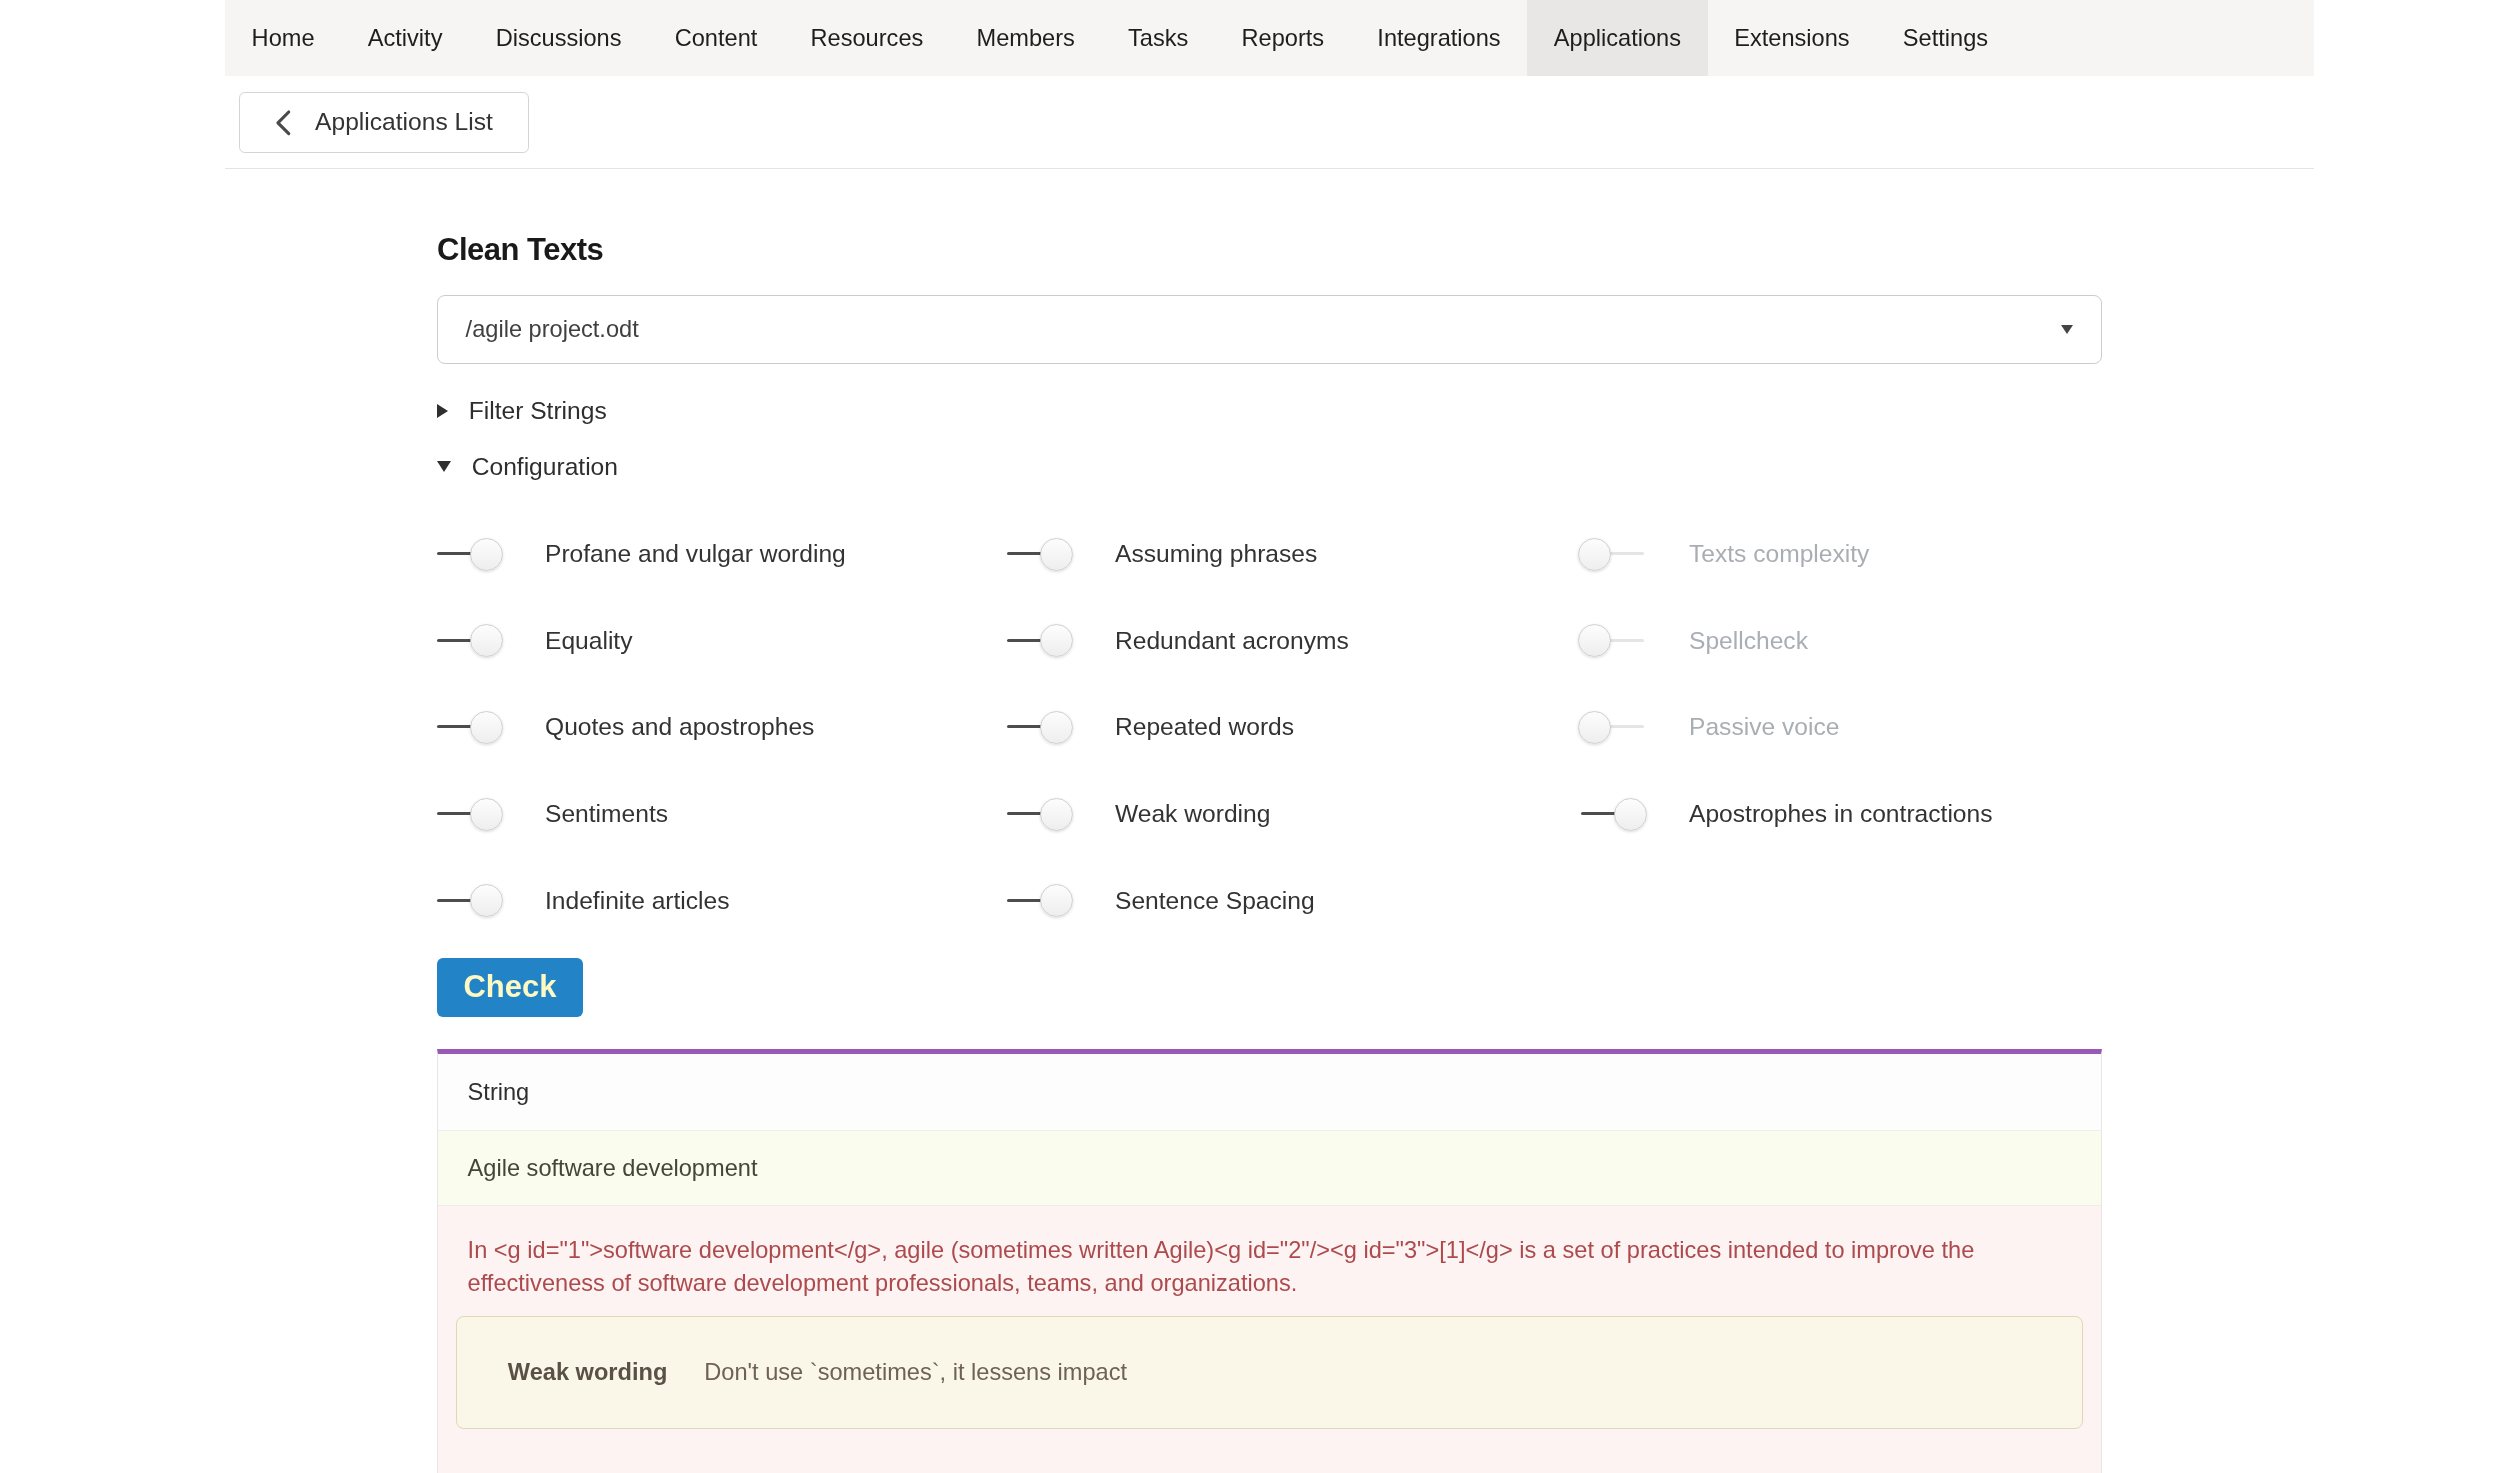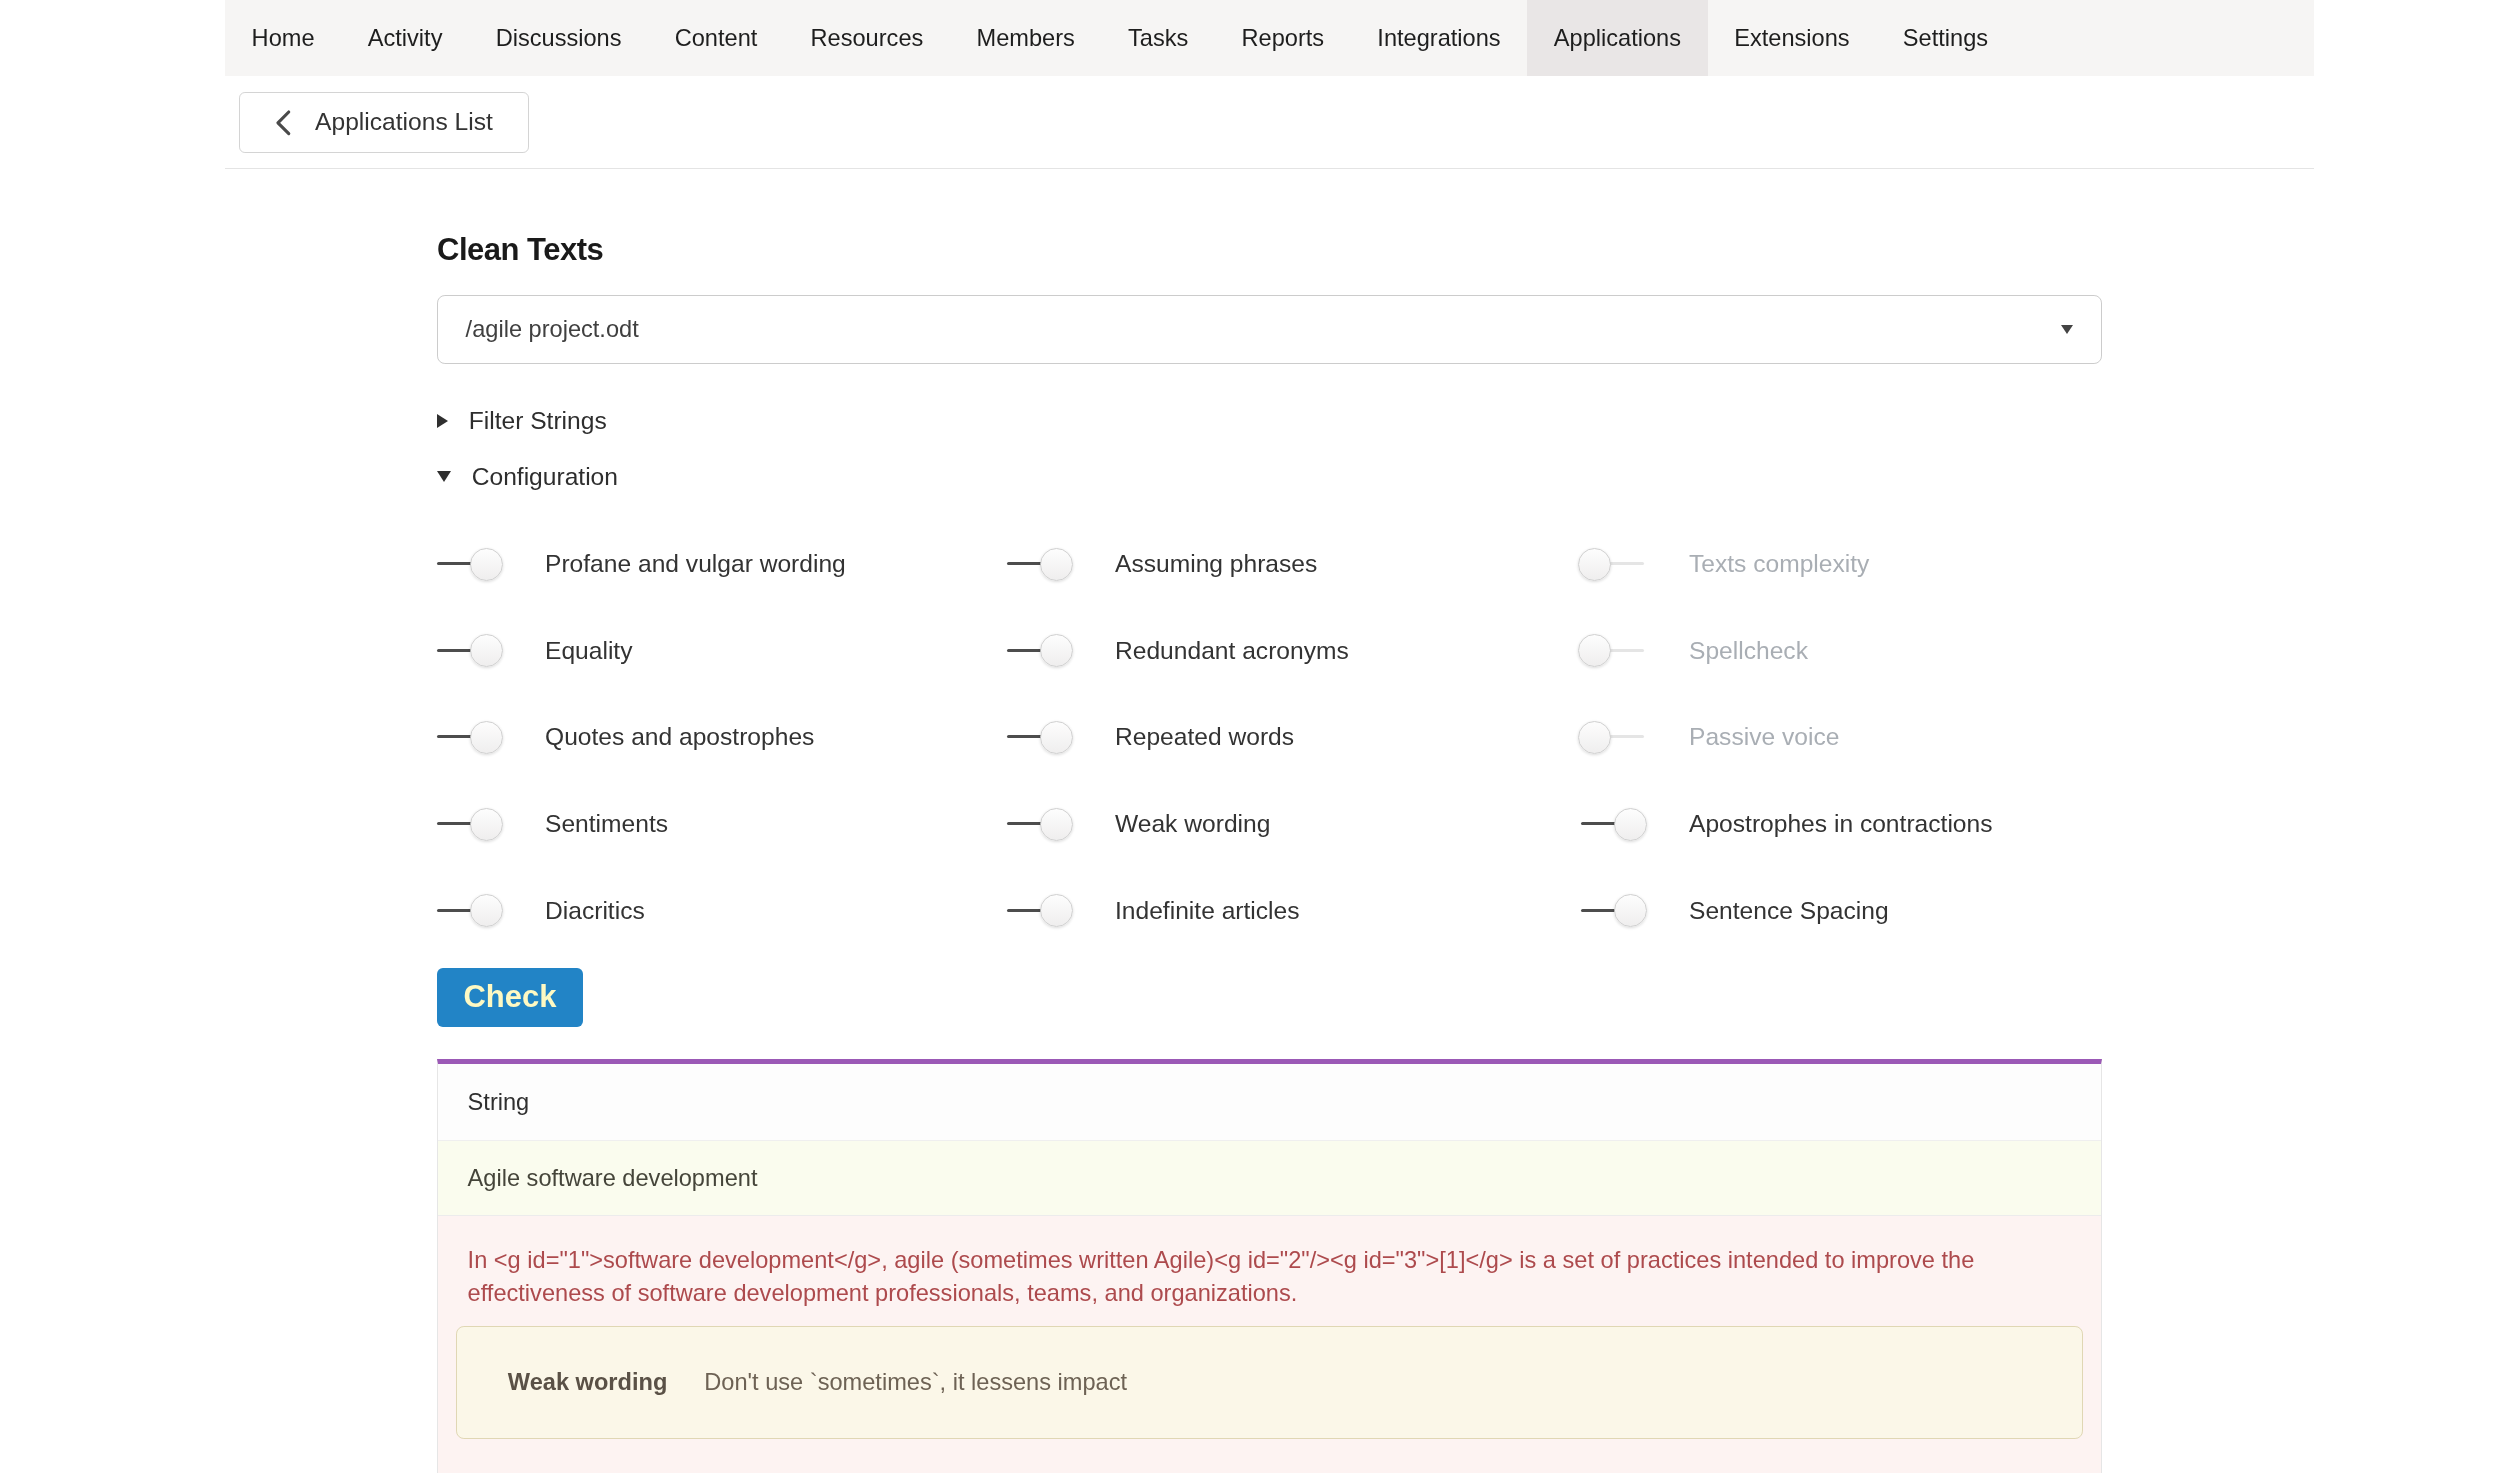--- a/index.html
+++ b/index.html
@@ -32,21 +32,21 @@
 
   
   .main{margin-left:212px;width:1665px;}
   h1.page-title{margin-top:63px;font-size:31px;font-weight:700;color:#1a1a1a;letter-spacing:-0.5px;}
 
   .file-select{margin-top:27.6px;height:69px;border:1px solid #cccccc;border-radius:7.9px;background:#fff;
     display:flex;align-items:center;justify-content:space-between;padding:0 27.6px;font-size:23.6px;color:#404040;cursor:pointer;}
   .caret-down{width:0;height:0;border-top:9.9px solid #444;border-left:6.9px solid transparent;border-right:6.9px solid transparent;}
 
   .collapsible{display:flex;align-items:center;gap:20.7px;font-size:24.6px;color:#2e2e2e;cursor:pointer;}
-  .collapsible.first{margin-top:43px;}
+  .collapsible.first{margin-top:33px;}
   .collapsible.second{margin-top:27.6px;}
   .tri-right{width:0;height:0;border-left:11.8px solid #2f2f2f;border-top:7.9px solid transparent;border-bottom:7.9px solid transparent;}
   .tri-down{width:0;height:0;border-top:11.8px solid #2f2f2f;border-left:7.9px solid transparent;border-right:7.9px solid transparent;}
 
   
   .toggle-grid{margin-top:44px;display:grid;grid-template-columns:570px 574px 1fr;row-gap:27.6px;}
   .toggle-row{display:flex;align-items:center;height:59px;cursor:pointer;}
   .switch{position:relative;width:63px;height:35px;flex:none;}
   .switch .track{position:absolute;left:0;right:0;top:50%;height:3px;margin-top:-2px;background:#4d4d4d;border-radius:2px;}
   .switch .knob{position:absolute;top:1px;width:33px;height:33px;border-radius:50%;right:-3px;
@@ -232,27 +232,20 @@
             <span class="track"></span>
             <span class="knob"></span>
           </span>
         <span class="toggle-label">Apostrophes in contractions</span>
       </div>
       <div class="toggle-row">
         <span class="switch">
             <span class="track"></span>
             <span class="knob"></span>
           </span>
-        <span class="toggle-label">Diacritics</span>
-      </div>
-      <div class="toggle-row">
-        <span class="switch">
-            <span class="track"></span>
-            <span class="knob"></span>
-          </span>
         <span class="toggle-label">Indefinite articles</span>
       </div>
       <div class="toggle-row">
         <span class="switch">
             <span class="track"></span>
             <span class="knob"></span>
           </span>
         <span class="toggle-label">Sentence Spacing</span>
       </div>
     </div>

